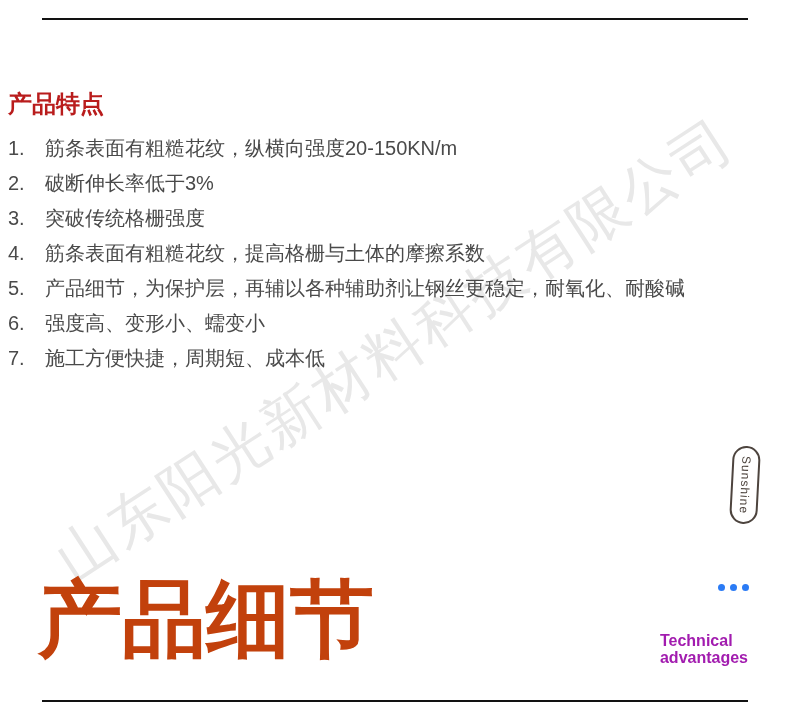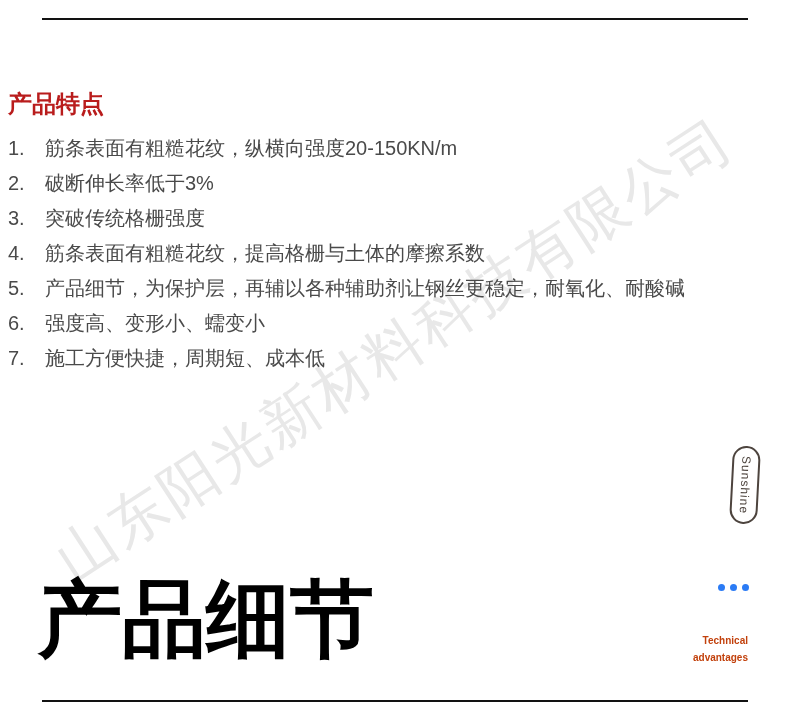--- a/index.html
+++ b/index.html
@@ -48,32 +48,31 @@
   }
   .sunshine-text {
     writing-mode:vertical-rl; text-orientation:mixed;
     font-size:12px; color:#4d443e; letter-spacing:1px;
     font-family:"Liberation Sans", sans-serif;
   }
 
   .section-title {
     position:absolute; left:38px; top:572px;
     font-size:84px; line-height:1.12; font-weight:900;
-    color:#000000; letter-spacing:0px; white-space:nowrap;
+    color:#c2410c; letter-spacing:0px; white-space:nowrap;
     z-index:1;
   }
 
   .dots { position:absolute; left:718px; top:584px; display:flex; gap:5px; z-index:1; }
   .dot { width:7px; height:7px; border-radius:50%; background:#2b7bf5; }
 
   .technical {
     position:absolute; right:42px; top:632px;
-    text-align:right;
-    font-size:10px; line-height:17px; font-weight:700;
-    color:#c2410c; letter-spacing:0px;
+    font-size:16px; line-height:17px; font-weight:700;
+    color:#a21caf; letter-spacing:0px;
     z-index:1;
   }
 </style>
 </head>
 <body>
 
 <div class="watermark">山东阳光新材料科技有限公司</div>
 
 <div class="rule rule-top"></div>
 <div class="rule rule-bottom"></div>

